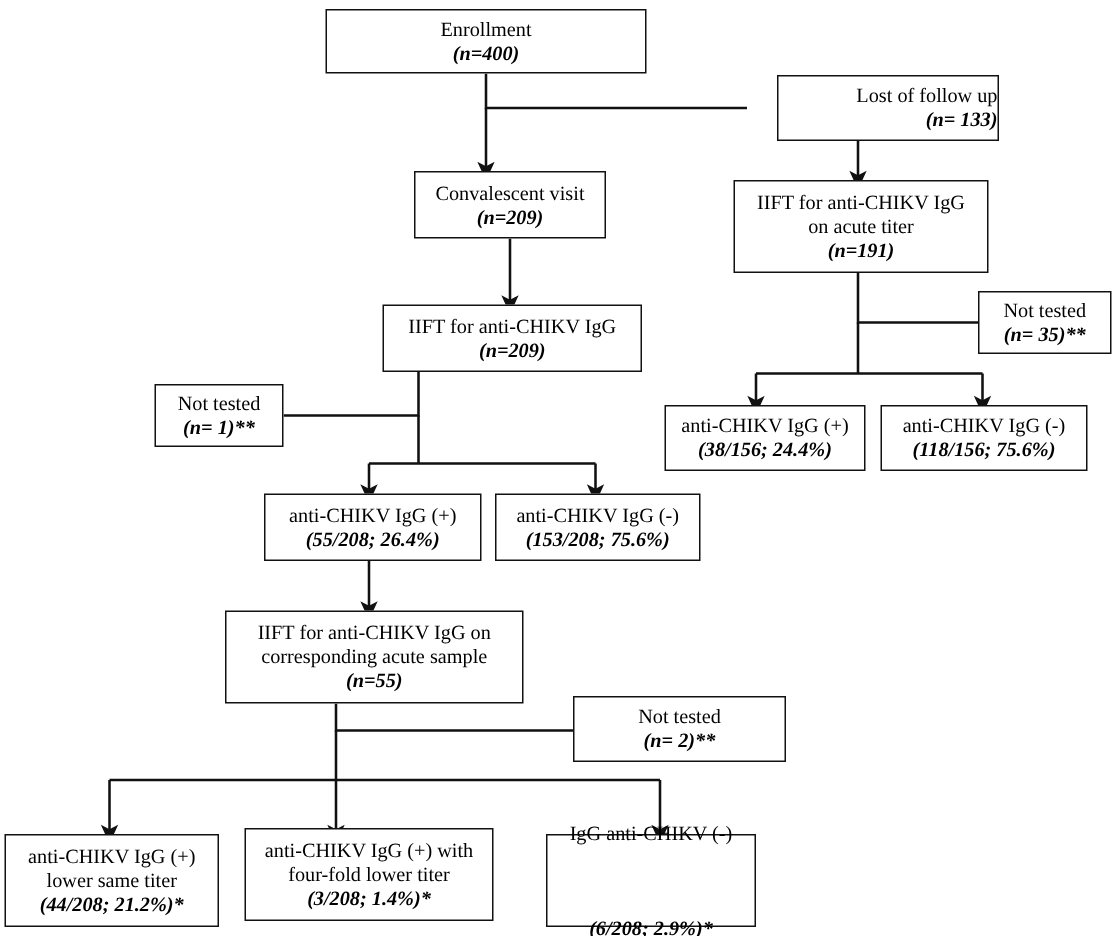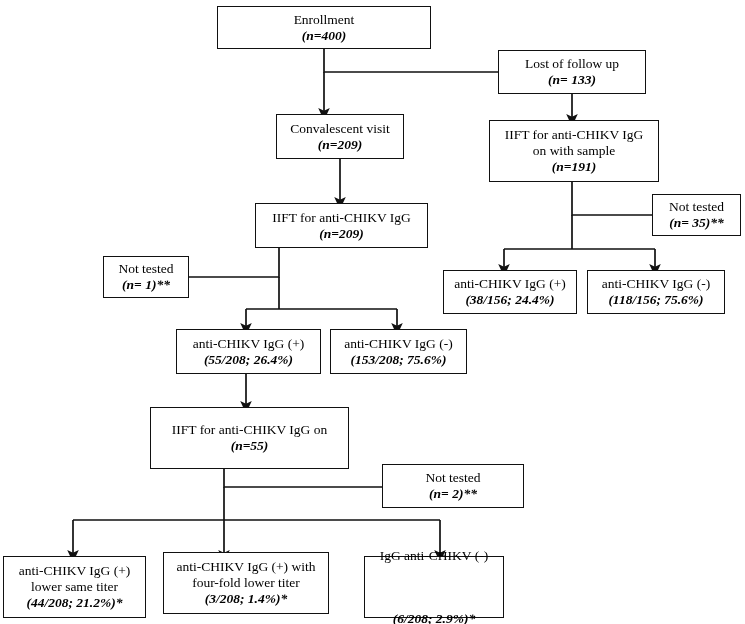--- a/index.html
+++ b/index.html
@@ -81,31 +81,31 @@
         <path d="M73,520 L73,556" stroke="#111111" marker-end="url(#arrowhead)"></path>
         <path d="M224,520 L224,556" stroke="#111111" marker-end="url(#arrowhead)"></path>
         <path d="M440,520 L440,556" stroke="#111111" marker-end="url(#arrowhead)"></path>
       </g>
   </svg>
   <div id="node-layer">
       <div class="node" style="left: 217px; top: 6px; width: 214px; height: 43px;">
         <span class="ln">Enrollment</span>
         <span class="ln em">(n=400)</span>
       </div>
-      <div class="node" style="left: 498px; top: 50px; width: 148px; height: 44px;">
+      <div class="node" style="left: 518px; top: 50px; width: 148px; height: 44px; align-items: flex-end;">
         <span class="ln">Lost of follow up</span>
         <span class="ln em">(n= 133)</span>
       </div>
       <div class="node" style="left: 276px; top: 114px; width: 128px; height: 45px;">
         <span class="ln">Convalescent visit</span>
         <span class="ln em">(n=209)</span>
       </div>
       <div class="node" style="left: 489px; top: 120px; width: 170px; height: 62px;">
         <span class="ln">IIFT for anti-CHIKV IgG</span>
-        <span class="ln">on with sample</span>
+        <span class="ln">on acute titer</span>
         <span class="ln em">(n=191)</span>
       </div>
       <div class="node" style="left: 255px; top: 203px; width: 173px; height: 45px;">
         <span class="ln">IIFT for anti-CHIKV IgG</span>
         <span class="ln em">(n=209)</span>
       </div>
       <div class="node" style="left: 652px; top: 194px; width: 89px; height: 42px;">
         <span class="ln">Not tested</span>
         <span class="ln em">(n= 35)**</span>
       </div>
@@ -124,20 +124,21 @@
       <div class="node" style="left: 176px; top: 329px; width: 145px; height: 45px;">
         <span class="ln">anti-CHIKV IgG (+)</span>
         <span class="ln em">(55/208; 26.4%)</span>
       </div>
       <div class="node" style="left: 330px; top: 329px; width: 137px; height: 45px;">
         <span class="ln">anti-CHIKV IgG (-)</span>
         <span class="ln em">(153/208; 75.6%)</span>
       </div>
       <div class="node" style="left: 150px; top: 407px; width: 199px; height: 62px;">
         <span class="ln">IIFT for anti-CHIKV IgG on</span>
+        <span class="ln">corresponding acute sample</span>
         <span class="ln em">(n=55)</span>
       </div>
       <div class="node" style="left: 382px; top: 464px; width: 142px; height: 44px;">
         <span class="ln">Not tested</span>
         <span class="ln em">(n= 2)**</span>
       </div>
       <div class="node" style="left: 3px; top: 556px; width: 143px; height: 62px;">
         <span class="ln">anti-CHIKV IgG (+)</span>
         <span class="ln">lower same titer</span>
         <span class="ln em">(44/208; 21.2%)*</span>

